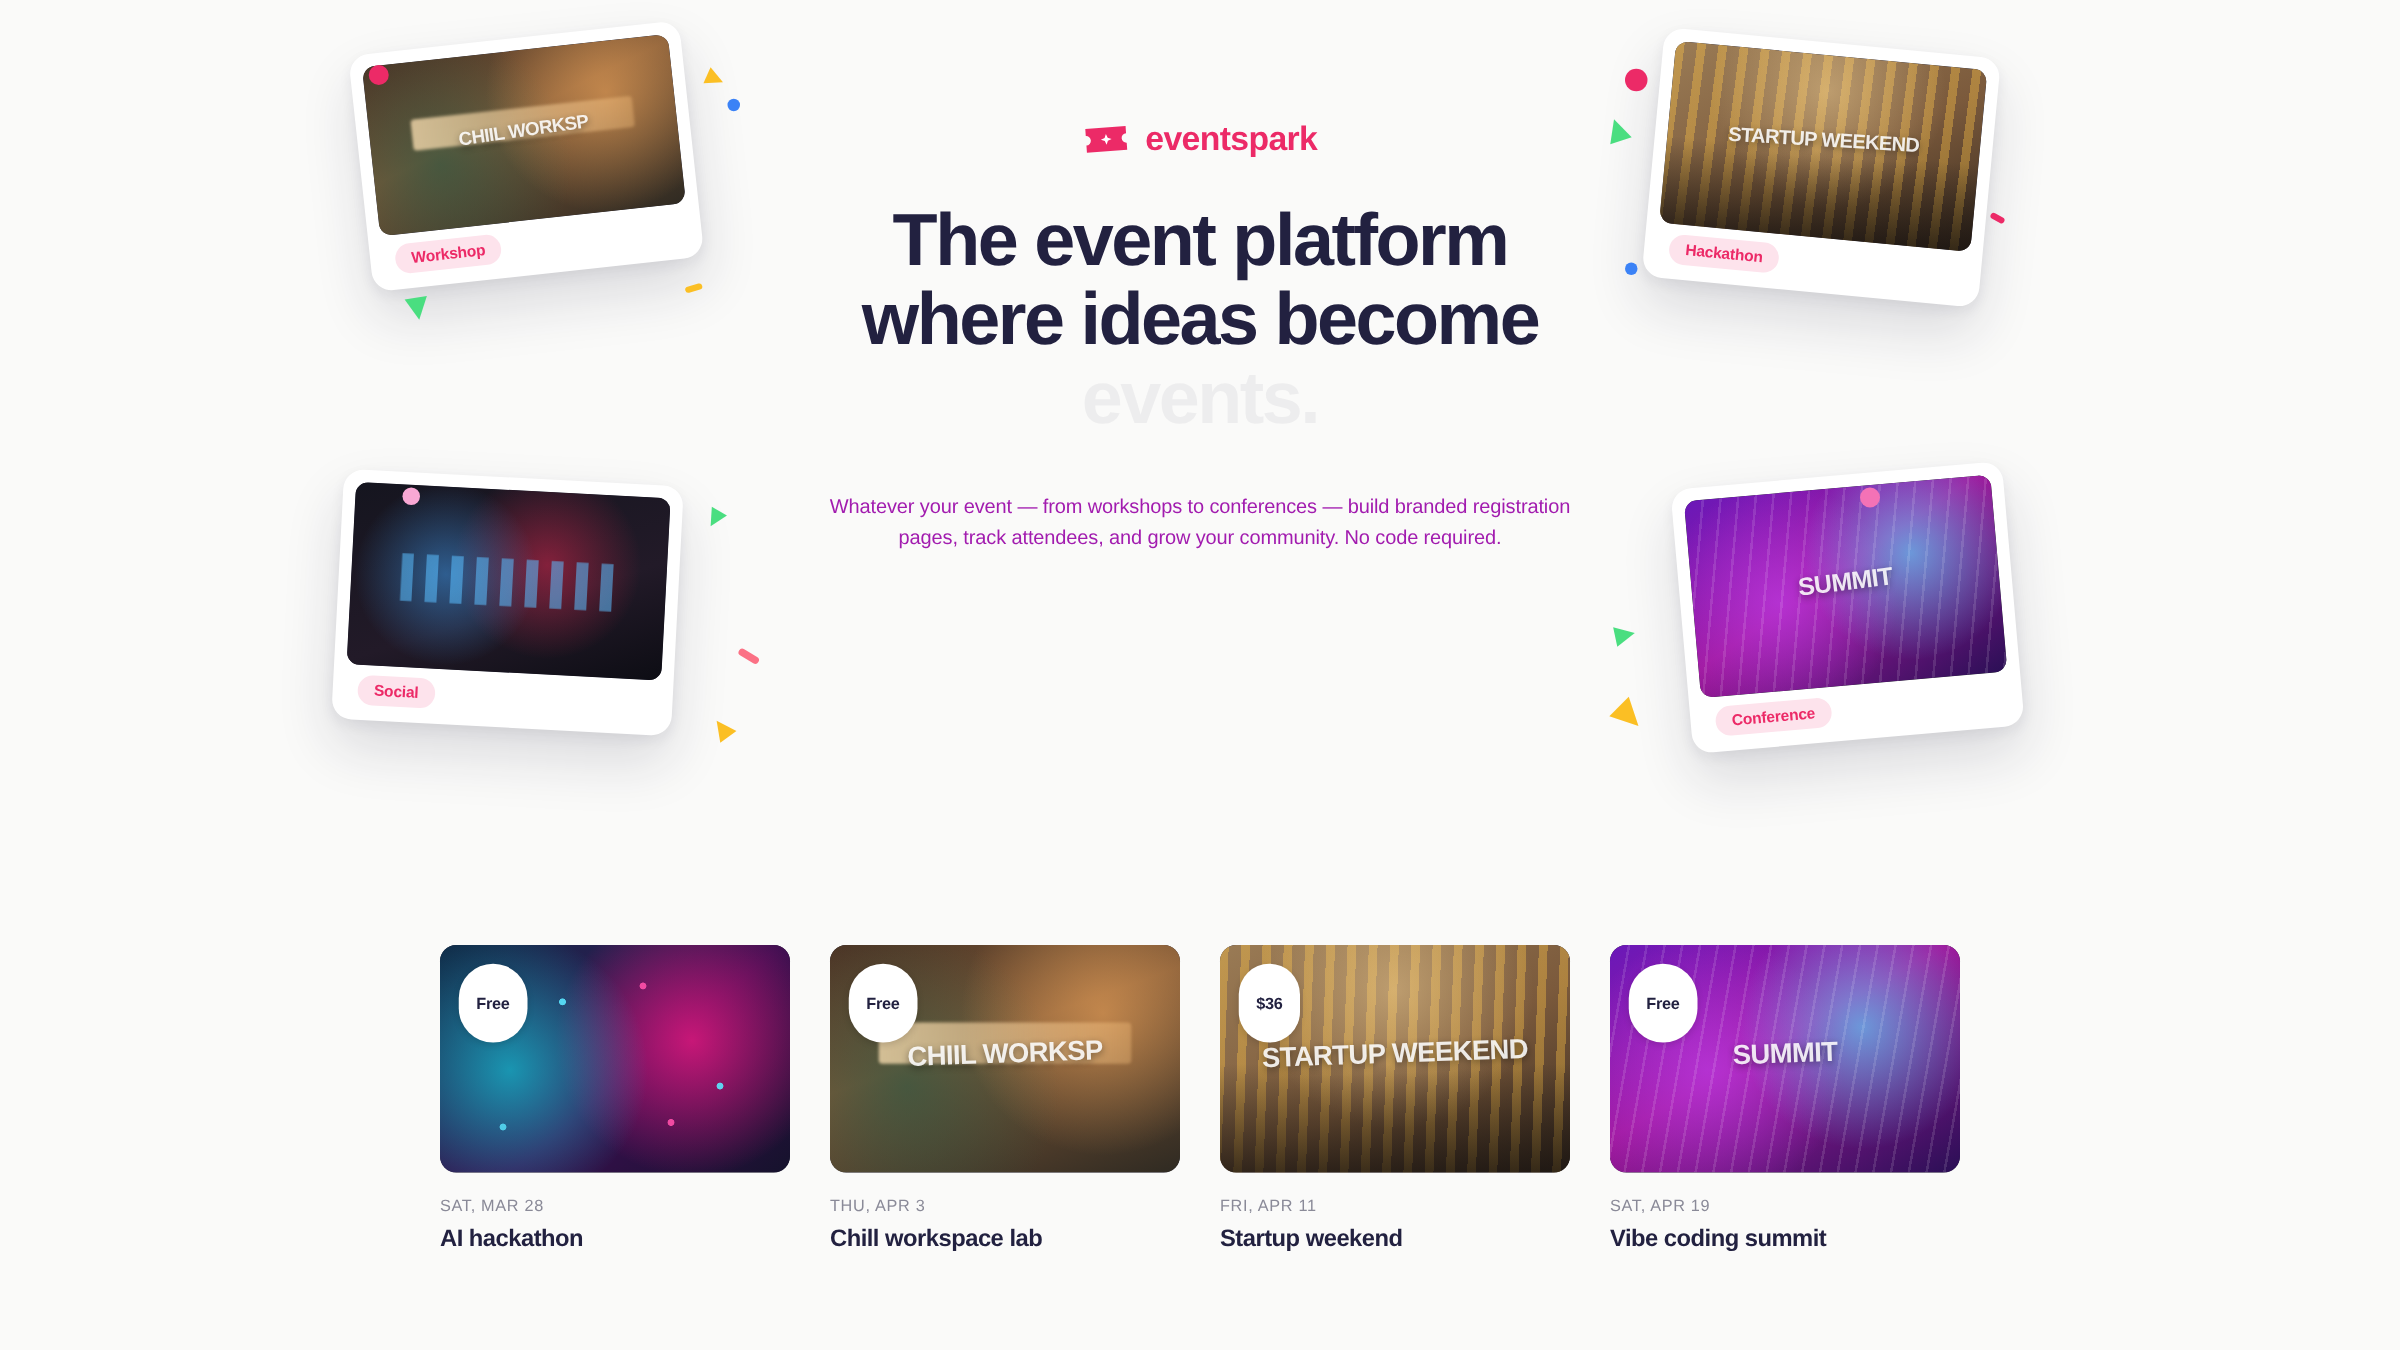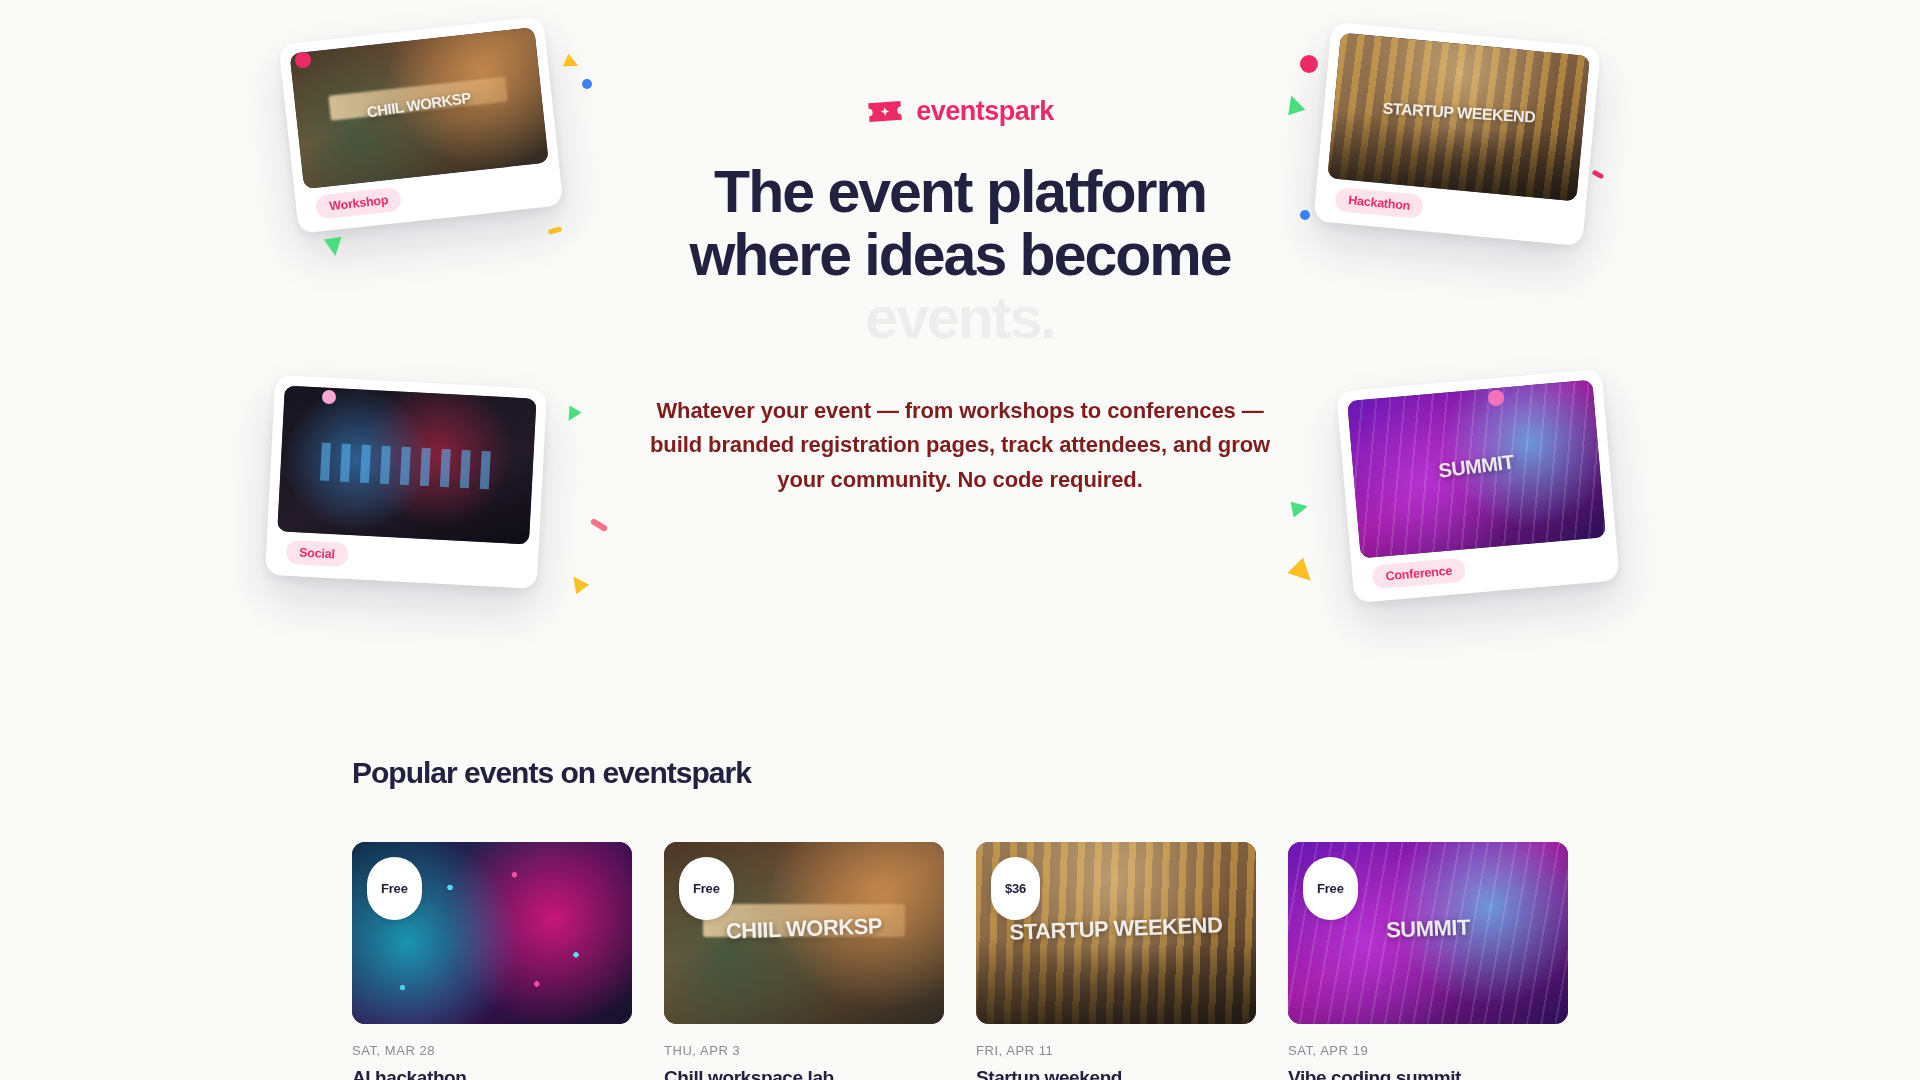--- a/index.html
+++ b/index.html
@@ -25,21 +25,21 @@
   }
   .headline{
     font-size:59px; line-height:1.07; font-weight:800; color:#222140;
     letter-spacing:-2.0px; position:relative;
   }
   .headline .l3{
     color:#222140; opacity:0.055;
   }
   .sub{
     margin-top:44px;
-    font-size:22px; line-height:1.55; color:#7f1d1d; font-weight:700;
+    font-size:16px; line-height:1.55; color:#a21caf; font-weight:400;
     letter-spacing:-0.1px;
   }
   .cta-wrap{ margin-top:42px; display:flex; justify-content:center; }
   .cta{
     display:inline-flex; align-items:center; gap:22px;
     background:#222140; color:#ffffff;
     border:none; border-radius:999px;
     padding:17px 38px;
     font-size:18.5px; font-weight:700; letter-spacing:-0.3px;
     font-family:"Liberation Sans", sans-serif;
@@ -253,21 +253,20 @@
       </h1>
 
       <p class="sub">Whatever your event — from workshops to conferences — build branded registration pages, track attendees, and grow your community. No code required.</p>
 
 
     </div>
   </section>
 
   <section class="popular">
     <div class="popular-inner">
-      <h2 class="sec-title">Popular events on eventspark</h2>
       <div class="cards">
           <div class="ecard">
             <div class="thumb">
               <div class="art art-ai"></div>
               <span class="price">Free</span>
             </div>
             <div class="date">SAT, MAR 28</div>
             <div class="etitle">AI hackathon</div>
           </div>
           <div class="ecard">

